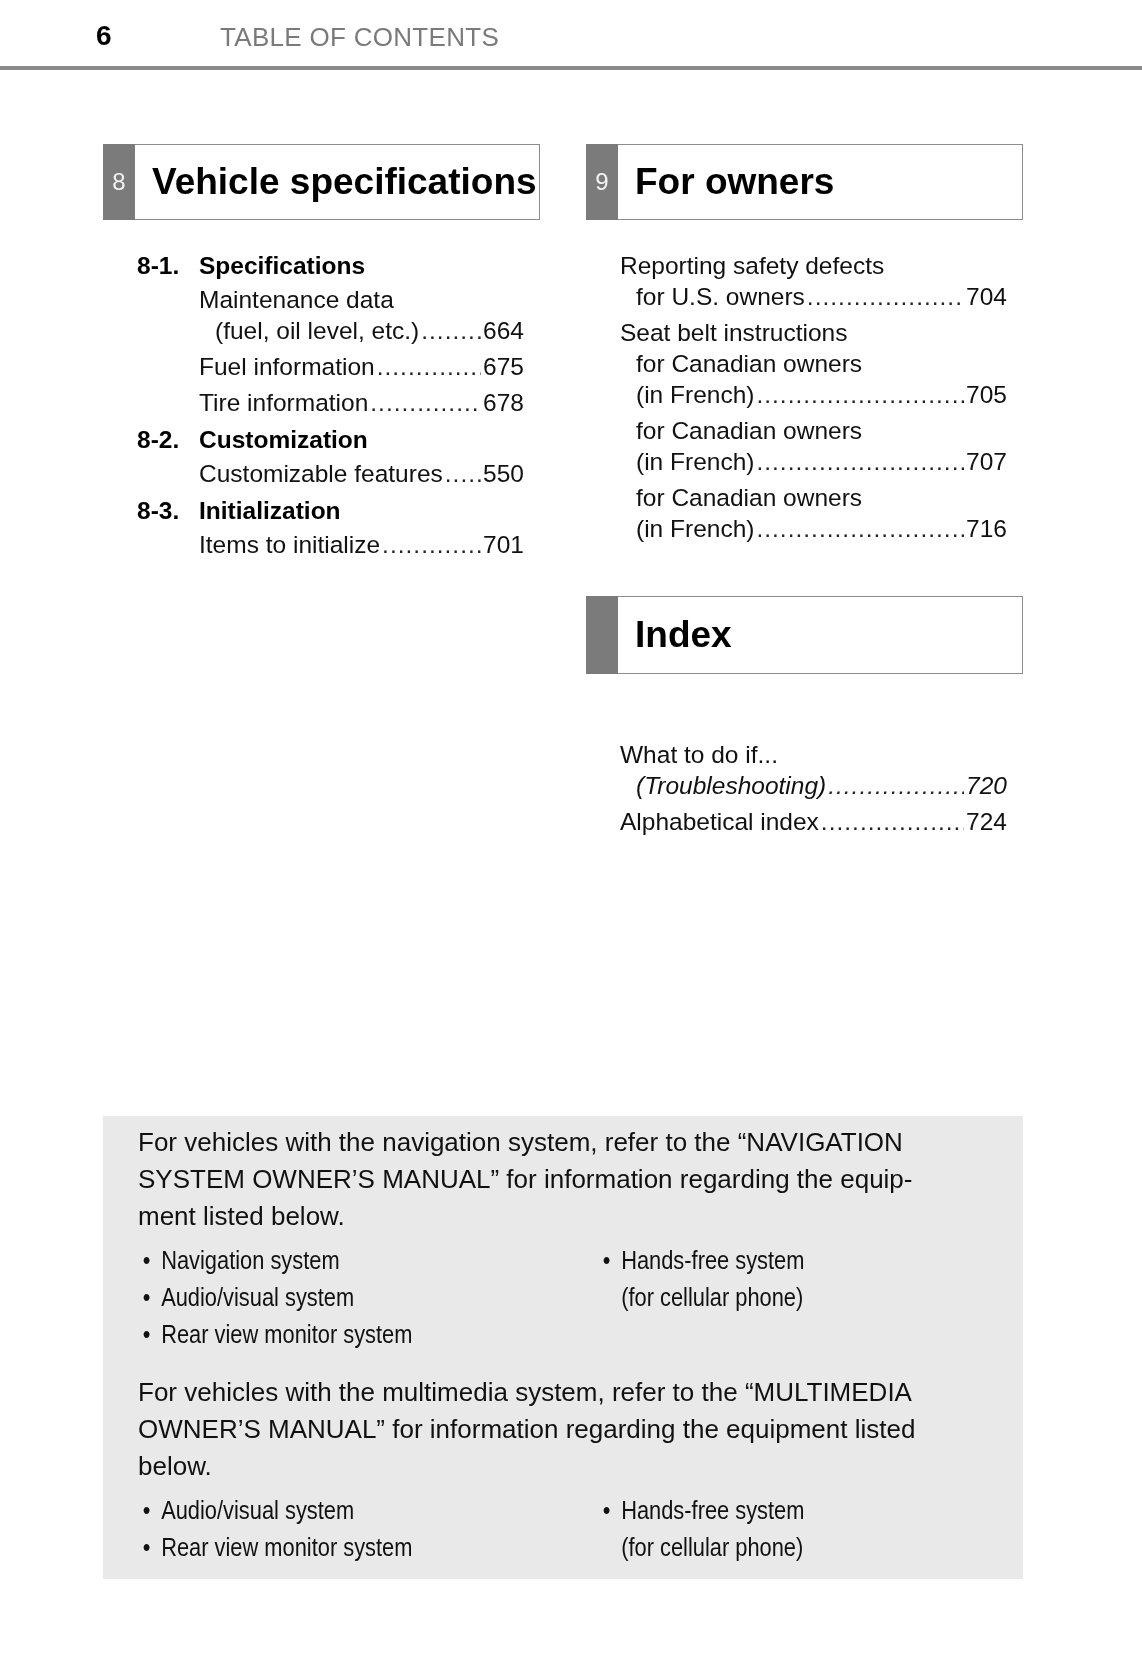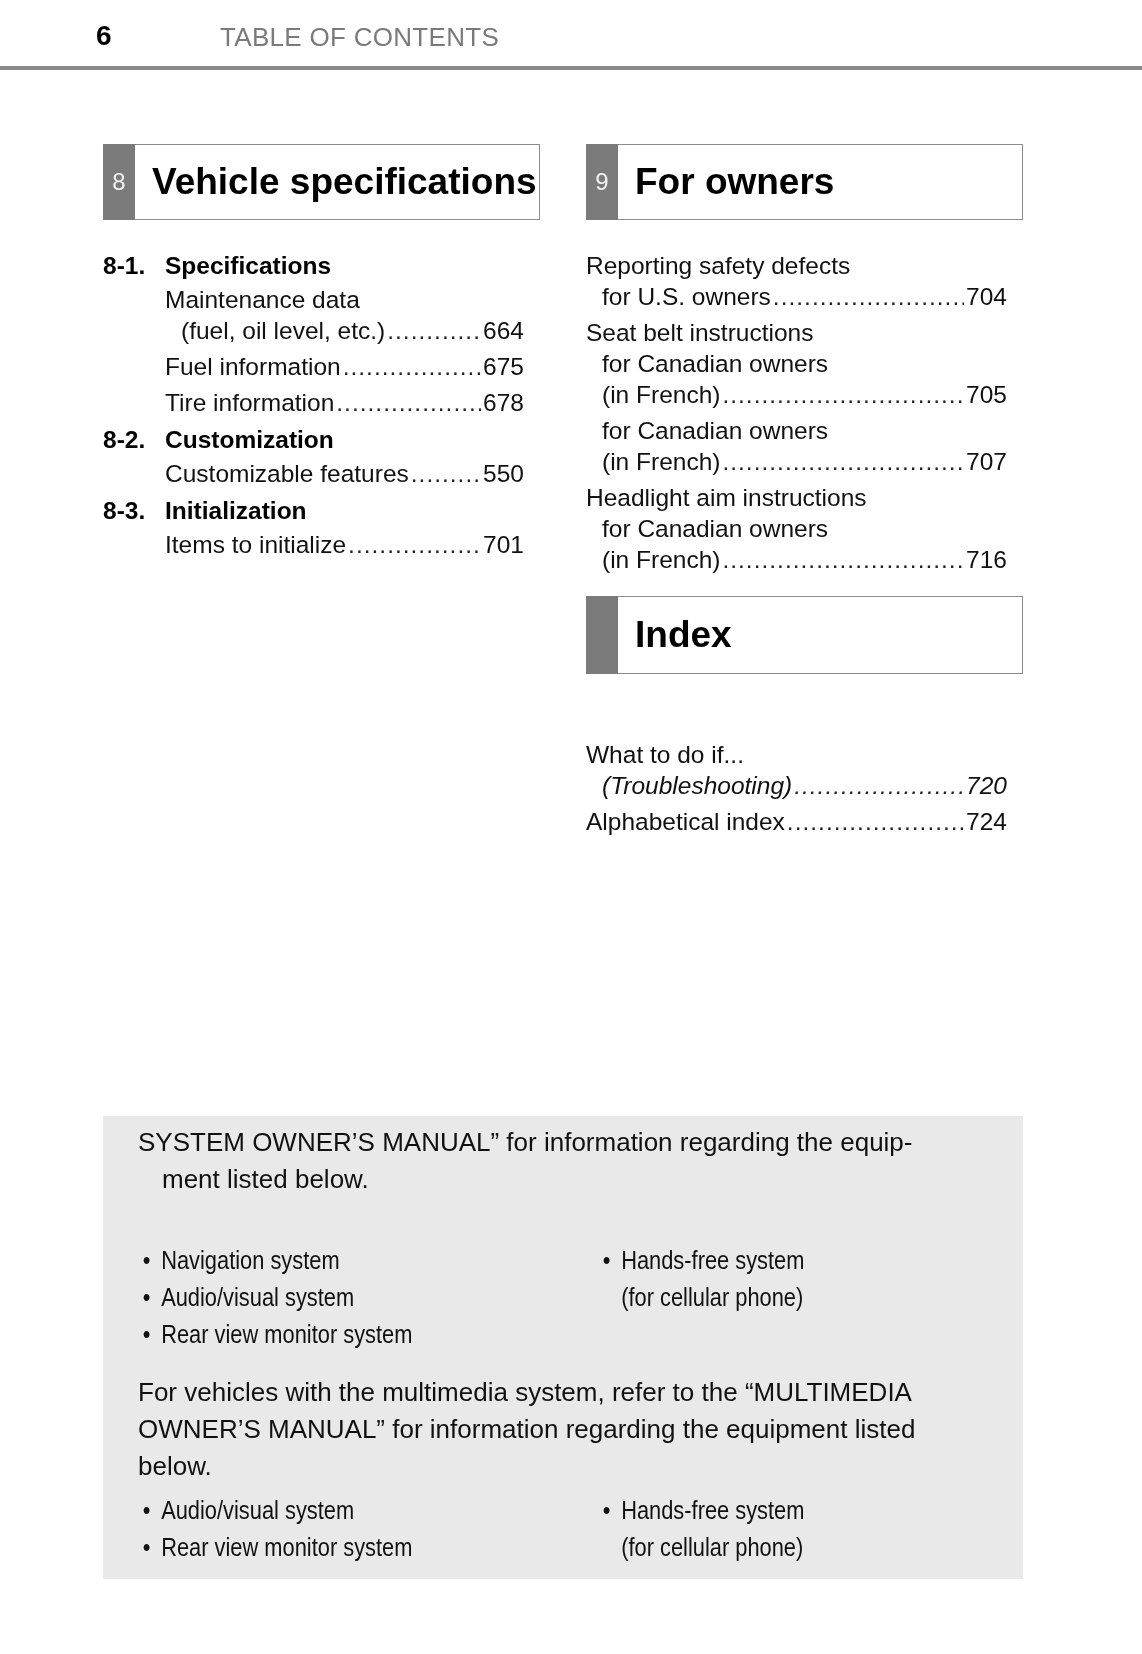--- a/index.html
+++ b/index.html
@@ -26,21 +26,21 @@
     display: flex; align-items: center; justify-content: center;
   }
   .sec-title {
     position: absolute; left: 48px; top: 0; bottom: 0;
     display: flex; align-items: center;
     font-size: 37px; font-weight: bold; color: #000;
   }
 
   
   .toc { position: absolute; font-size: 24.5px; line-height: 31px; color: #111; }
-  .line { position: relative; white-space: nowrap; }
+  .line { position: relative; white-space: nowrap; margin-left: 34px; }
   .leader-line { display: flex; align-items: baseline; }
   .leader-line .txt { flex: 0 0 auto; }
   .leader-line .dots {
     flex: 1 1 auto; overflow: hidden; white-space: nowrap; color: #222;
     margin: 0 2px; letter-spacing: 1px;
   }
   .leader-line .pg { flex: 0 0 auto; }
   .chapter-head { font-weight: bold; color: #000; }
   .chapter-head .num { display: inline-block; width: 62px; }
 
@@ -146,21 +146,20 @@
   </div>
   <div style="margin-top:5px;">
     <div class="line" style="padding-left:16px;">for Canadian owners</div>
     <div class="line leader-line" style="padding-left:16px;">
       <span class="txt">(in French)</span>
       <span class="dots">................................................................</span>
       <span class="pg">707</span>
     </div>
   </div>
   <div style="margin-top:5px;">
-    <div class="line">Headlight aim instructions</div>
     <div class="line" style="padding-left:16px;">for Canadian owners</div>
     <div class="line leader-line" style="padding-left:16px;">
       <span class="txt">(in French)</span>
       <span class="dots">................................................................</span>
       <span class="pg">716</span>
     </div>
   </div>
 </div>
 
 <div class="sec-box" style="left:586px; top:596px; width:437px; height:78px;">
@@ -179,22 +178,23 @@
   </div>
   <div class="line leader-line" style="margin-top:5px;">
     <span class="txt">Alphabetical index</span>
     <span class="dots">................................................................</span>
     <span class="pg">724</span>
   </div>
 </div>
 
 <div class="note-box">
   <div class="note-para" style="top:8px;">
+    <div style="white-space: nowrap; display: block; width: 765px;">For vehicles with the navigation system, refer to the “NAVIGATION</div>
     <div style="white-space: nowrap; display: block; width: 775px;">SYSTEM OWNER’S MANUAL” for information regarding the equip-</div>
-    <div style="white-space: nowrap; display: block; width: 207px; margin-left: 24px;">ment listed below.</div>
+    <div style="white-space: nowrap; display: block; width: 207px;">ment listed below.</div>
   </div>
   <div class="bullet-col" style="left:38px; top:126px;">
     <div class="bullet" style="transform: scaleX(0.84); transform-origin: left top;">Navigation system</div>
     <div class="bullet" style="transform: scaleX(0.84); transform-origin: left top;">Audio/visual system</div>
     <div class="bullet" style="transform: scaleX(0.84); transform-origin: left top;">Rear view monitor system</div>
   </div>
   <div class="bullet-col" style="left:498px; top:126px;">
     <div class="bullet" style="transform: scaleX(0.84); transform-origin: left top;">Hands-free system</div>
     <div class="bullet cont" style="transform: scaleX(0.84); transform-origin: left top;">(for cellular phone)</div>
   </div>

